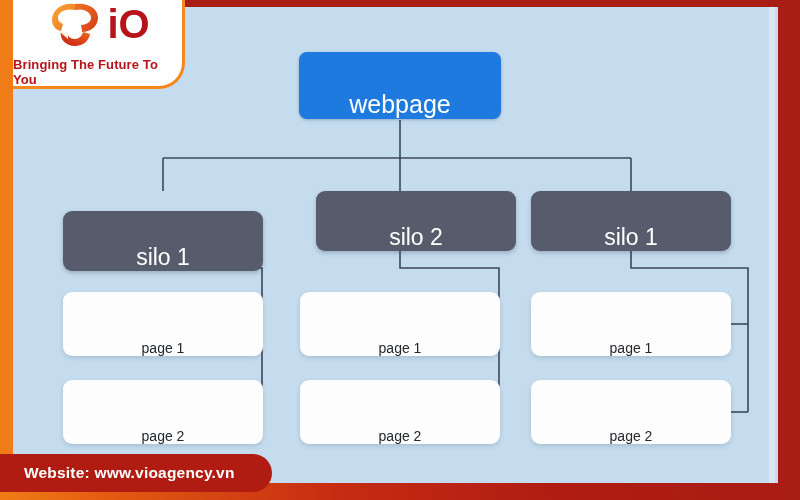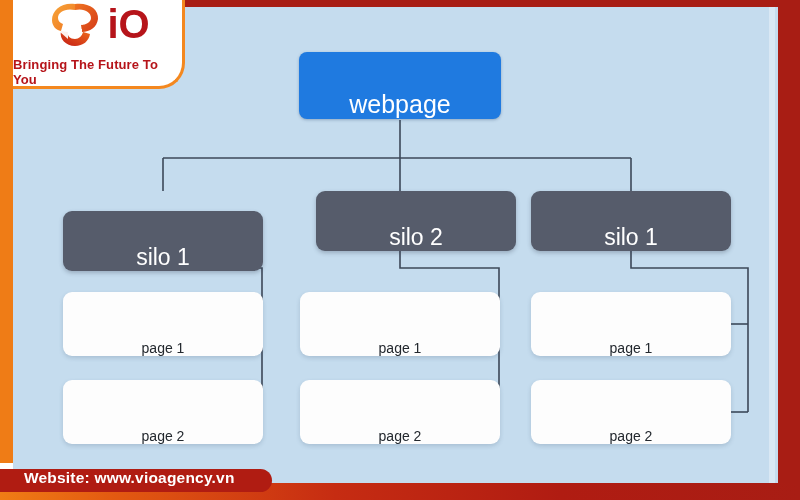--- a/index.html
+++ b/index.html
@@ -54,23 +54,23 @@
     background:#fdfdfd;color:#23282e;border-radius:9px;
     font-size:14px;box-shadow:0 2px 4px rgba(70,95,125,.22);
   }
 
   
   .wires{position:absolute;left:0;top:0;width:800px;height:500px;z-index:4;pointer-events:none;}
   .wires path,.wires line{stroke:#3c4858;stroke-width:1.6;fill:none;}
 
   
   .banner{
-    position:absolute;left:0;bottom:8px;width:272px;height:23px;
+    position:absolute;left:0;bottom:8px;width:272px;height:38px;
     background:#b01c12;border-top-right-radius:30px;border-bottom-right-radius:30px;
-    display:flex;z-index:5;
+    display:flex;align-items:center;z-index:5;
   }
   .banner-text{color:#ffffff;font-size:15.5px;font-weight:bold;padding-left:24px;letter-spacing:.2px;}
 </style>
 </head>
 <body>
 
 <div class="stage">
 
   <div class="canvas"></div>
   <div class="canvas-inner-edge"></div>

